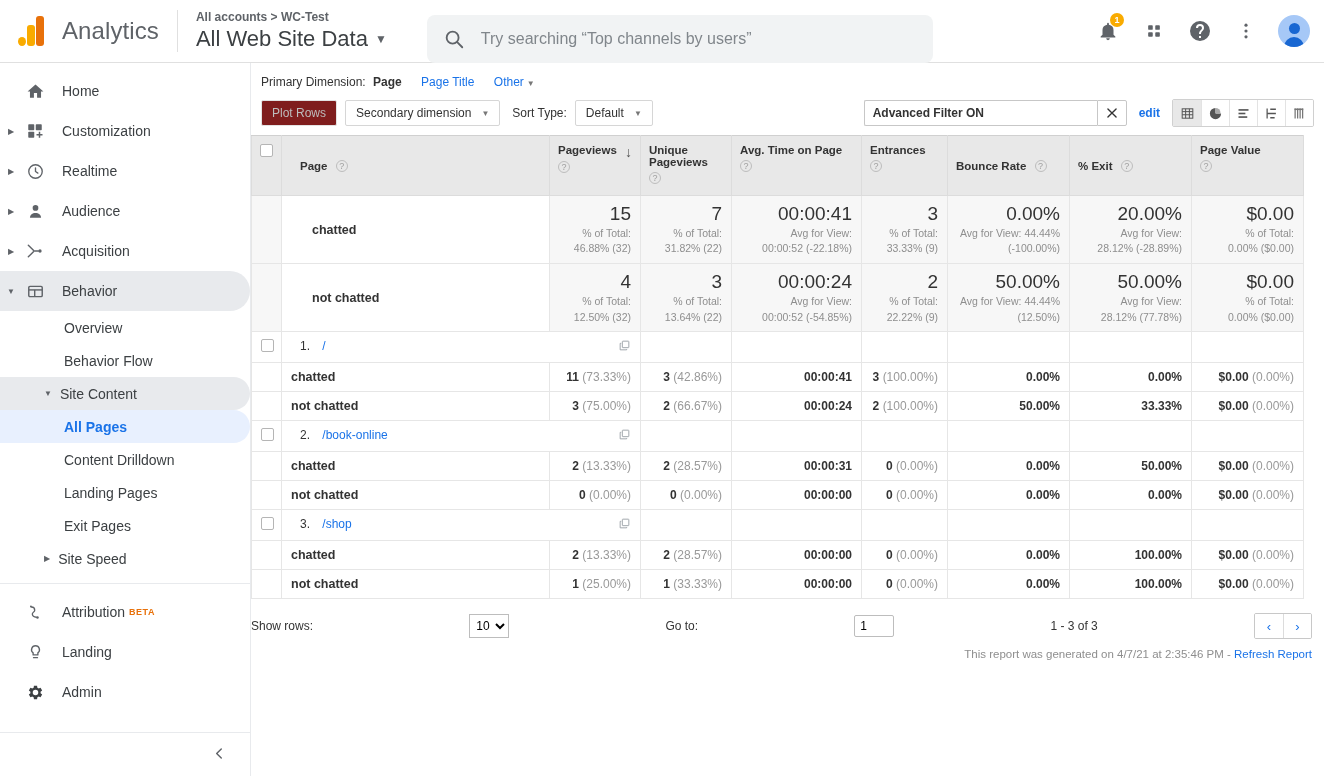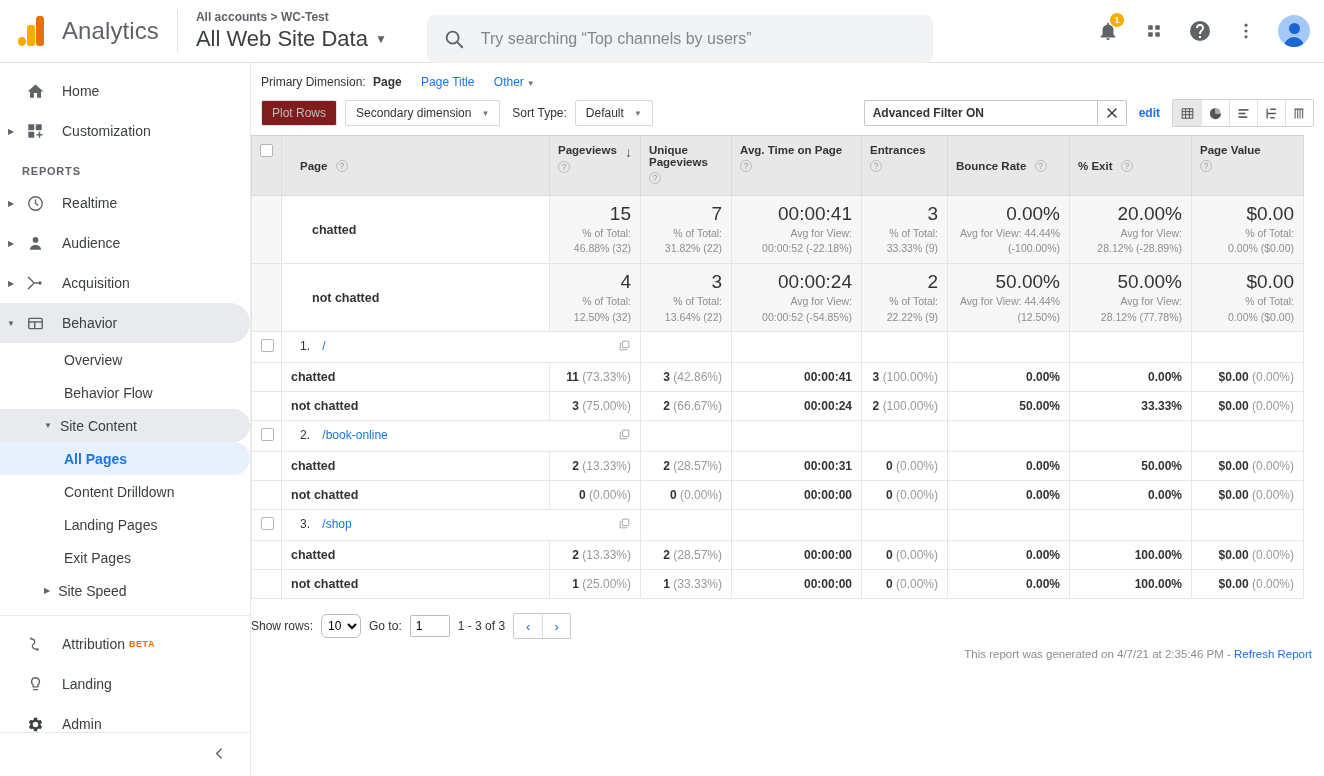--- a/index.html
+++ b/index.html
@@ -115,24 +115,24 @@
   .muted { color:#999; font-weight:400; }
   .rowlabel { font-weight:700; font-size:12.5px; }
   .grouprow td { height:28px; background:#fff; }
   .grouprow .idx { color:#333; margin-right:9px; }
   .plink { color:#1a73e8; cursor:pointer; }
   .extlink { float:right; color:#9aa0a6; cursor:pointer; }
   .datarow td { height:29px; }
   .subname { padding-left:30px; font-weight:700; font-size:12.5px; }
 
   
-  .pager { display:flex; align-items:center; justify-content:flex-start; gap:8px; font-size:12px; color:#333;
+  .pager { display:flex; align-items:center; justify-content:space-between; gap:8px; font-size:12px; color:#333;
            padding:14px 12px 0 0; }
   .pager select { height:24px; font-size:12px; font-family:"Liberation Sans", sans-serif; border:1px solid #bdbdbd;
-                  border-radius:6px; background:#fff; padding:0 2px; }
+                  border-radius:0; background:#fff; padding:0 2px; }
   .pager input { width:40px; height:22px; border:1px solid #bdbdbd; border-radius:2px; font-size:12px; padding:0 5px;
                  font-family:"Liberation Sans", sans-serif; }
   .pgbtns { display:flex; border:1px solid #c8c8c8; border-radius:2px; overflow:hidden; }
   .pgb { width:28px; height:24px; display:flex; align-items:center; justify-content:center; background:#fff;
          color:#1a73e8; cursor:pointer; font-size:13px; }
   .pgb.sep { border-left:1px solid #dcdcdc; }
   .genline { text-align:right; font-size:11.5px; color:#8e8e8e; padding:9px 12px 0 0; }
   .genline a { color:#1a73e8; text-decoration:none; cursor:pointer; }
 </style>
 </head>
@@ -220,21 +220,20 @@
         <svg viewBox="0 0 24 24" width="18" height="18" fill="#5f6368">
           <rect x="3" y="3" width="8" height="8" rx="1"></rect>
             <rect x="13" y="3" width="8" height="8" rx="1"></rect>
           <rect x="3" y="13" width="8" height="8" rx="1"></rect>
           <path d="M17 13h2v3h3v2h-3v3h-2v-3h-3v-2h3z"></path>
         </svg>
       </span>
       <span class="nlabel">Customization</span>
     </div>
 
-    <div class="nav-section">REPORTS</div>
 
     <div class="nav-item">
       <span class="arrow">▶</span>
       <span class="nicon">
         <svg viewBox="0 0 24 24" width="19" height="19" fill="none" stroke="#5f6368" stroke-width="1.7">
           <circle cx="12" cy="12" r="8.5"></circle>
             <path d="M12 7.5V12l3 2" stroke-linecap="round"></path>
         </svg>
       </span>
       <span class="nlabel">Realtime</span>

